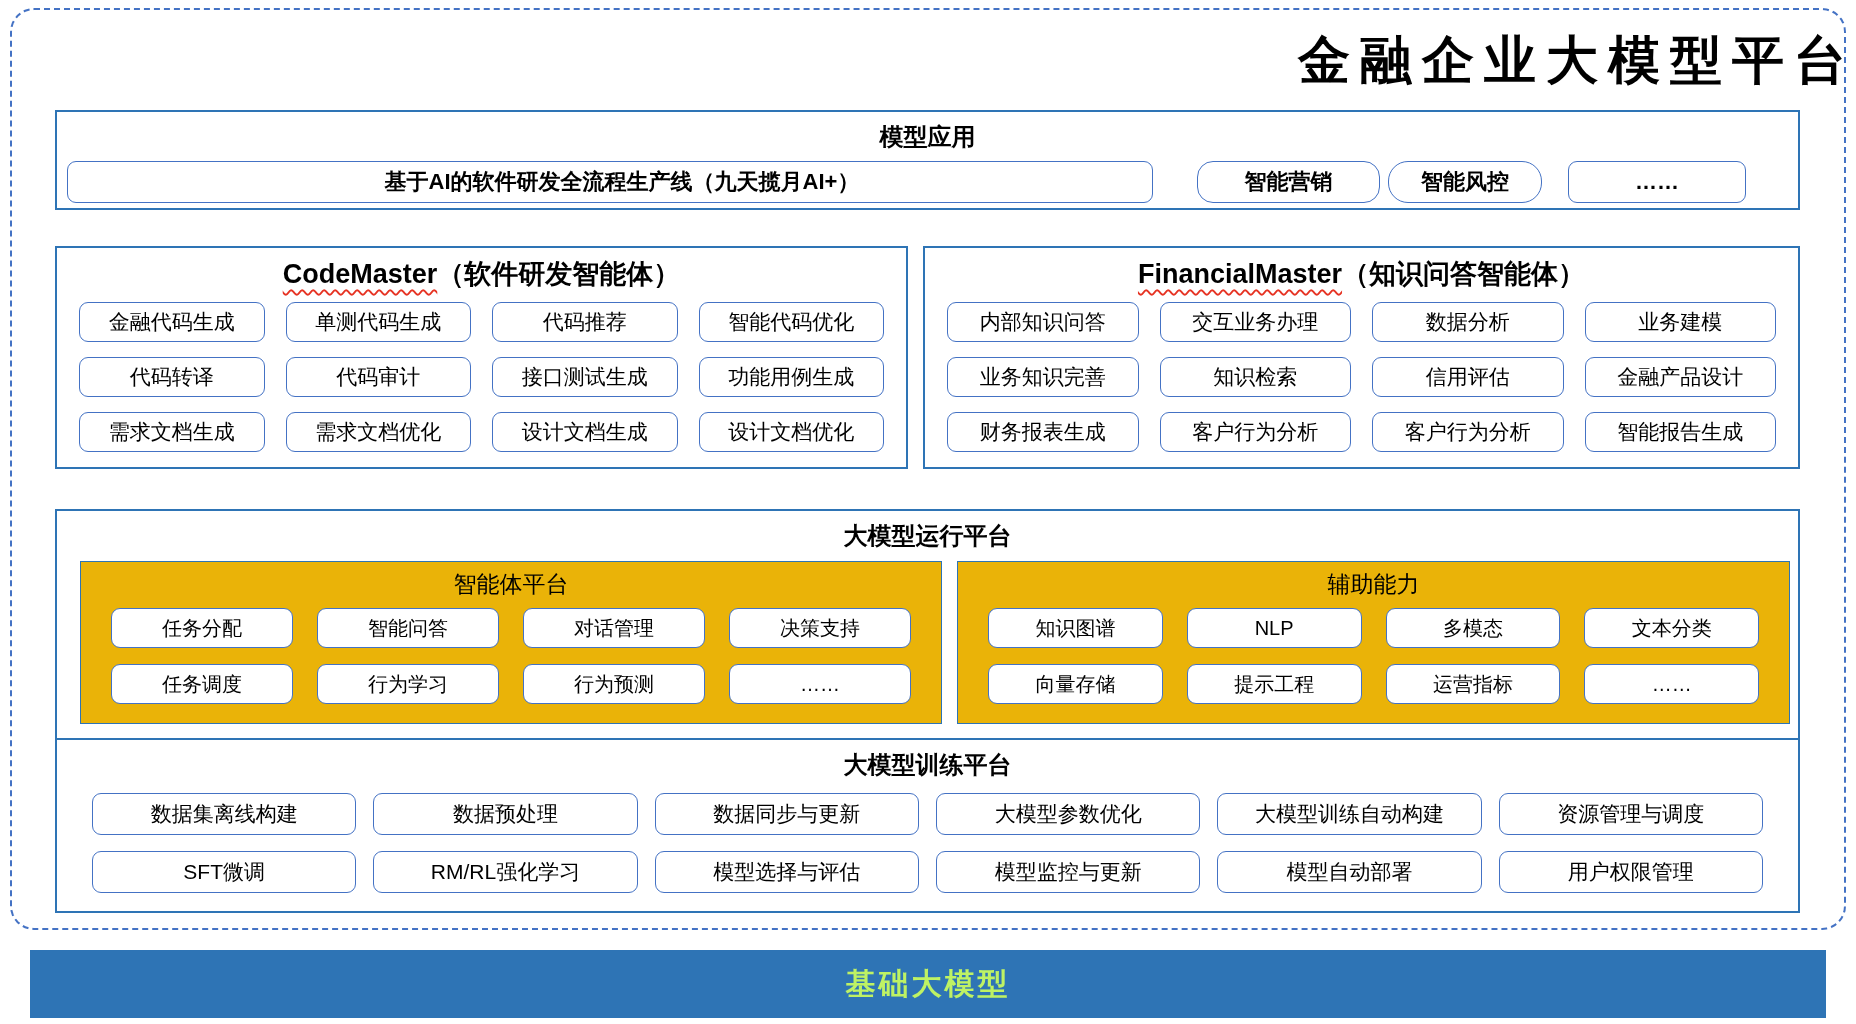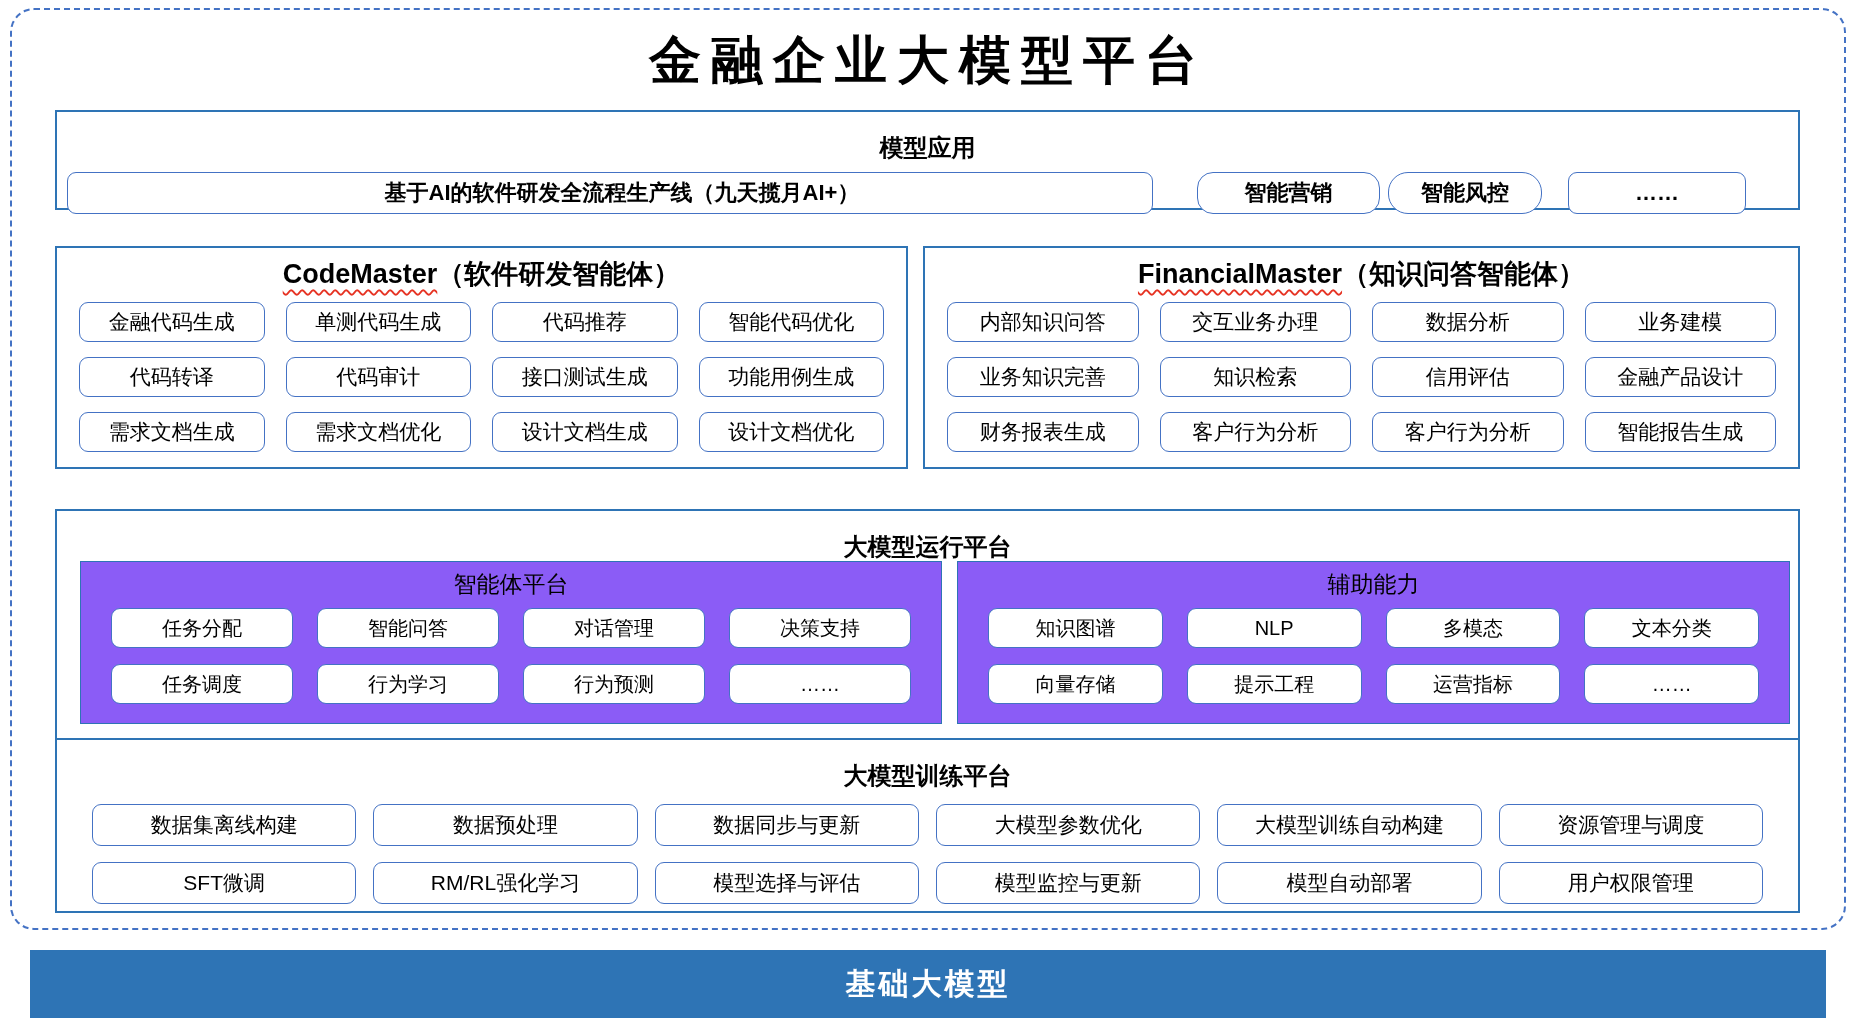--- a/index.html
+++ b/index.html
@@ -6,28 +6,28 @@
   html,body { background:#ffffff; }
   body {
     width:1856px; height:1024px; position:relative; overflow:hidden;
     font-family:"Liberation Sans","DejaVu Sans",sans-serif; color:#000;
   }
   .outer-dashed {
     position:absolute; left:10px; top:8px; width:1836px; height:922px;
     border:2px dashed #4472C4; border-radius:24px;
   }
   .page-title {
-    position:absolute; top:26px; left:0; width:100%; text-align:center;
+    position:absolute; top:26px; left:0; width:100%; text-align:right;
     font-family:"DejaVu Serif","Liberation Serif",serif;
     font-size:52px; font-weight:bold; letter-spacing:10px;
   }
   .section {
     position:absolute; border:2px solid #2E74B5; background:#fff;
   }
-  .sec-title-bold { text-align:center; font-weight:bold; font-size:24px; padding-top:20px; }
+  .sec-title-bold { text-align:center; font-weight:bold; font-size:24px; padding-top:9px; }
   .item {
     border:1.5px solid #4472C4; border-radius:9px; background:#fff;
     display:flex; align-items:center; justify-content:center;
     font-size:21px; white-space:nowrap; overflow:hidden;
   }
   
   .sec-app { left:55px; top:110px; width:1745px; height:100px; }
   .app-row { display:flex; align-items:center; margin-top:8px; padding-left:10px; }
   .app-row .item { height:42px; font-weight:bold; font-size:22px; }
   .app-wide { width:1086px;padding-left:24px; }
@@ -41,34 +41,34 @@
   .squiggle {
     text-decoration-line:underline; text-decoration-style:wavy;
     text-decoration-color:#E63323; text-decoration-thickness:2px; text-underline-offset:6px;
   }
   .agent-grid {
     display:grid; grid-template-columns:repeat(4,1fr); gap:15px 21px; padding:10px 22px 0;
   }
   .agent-grid .item { height:40px; }
   
   .sec-runtime { left:55px; top:509px; width:1745px; height:231px; }
-  .inner-box { position:absolute; top:50px; height:163px; border:1.5px solid #2E74B5; background:#8b5cf6; }
+  .inner-box { position:absolute; top:50px; height:163px; border:1.5px solid #2E74B5; background:#eab308; }
   .inner-agent { left:23px;  width:862px; }
   .inner-aux   { left:900px; width:833px; }
   .inner-title { text-align:center; font-size:23px; font-weight:normal; padding-top:6px; line-height:32px; }
   .inner-grid { display:grid; grid-template-columns:repeat(4,1fr); gap:16px 24px; padding:8px 30px 0; }
   .inner-grid .item { height:40px; font-size:20px; }
   
   .sec-train { left:55px; top:738px; width:1745px; height:175px; }
   .train-grid { display:grid; grid-template-columns:repeat(6,1fr); gap:16px 17px; padding:12px 35px 0; }
   .train-grid .item { height:42px; }
   
   .foundation-bar {
     position:absolute; left:30px; top:950px; width:1796px; height:68px;
-    background:#2E74B5; color:#ffffff; display:flex; align-items:center; justify-content:center;
+    background:#2E74B5; color:#bef264; display:flex; align-items:center; justify-content:center;
     font-size:30px; font-weight:bold; letter-spacing:3px;
   }
 </style>
 </head>
 <body>
 
 <div>
   <div class="outer-dashed"></div>
 
   <div class="page-title">金融企业大模型平台</div>

